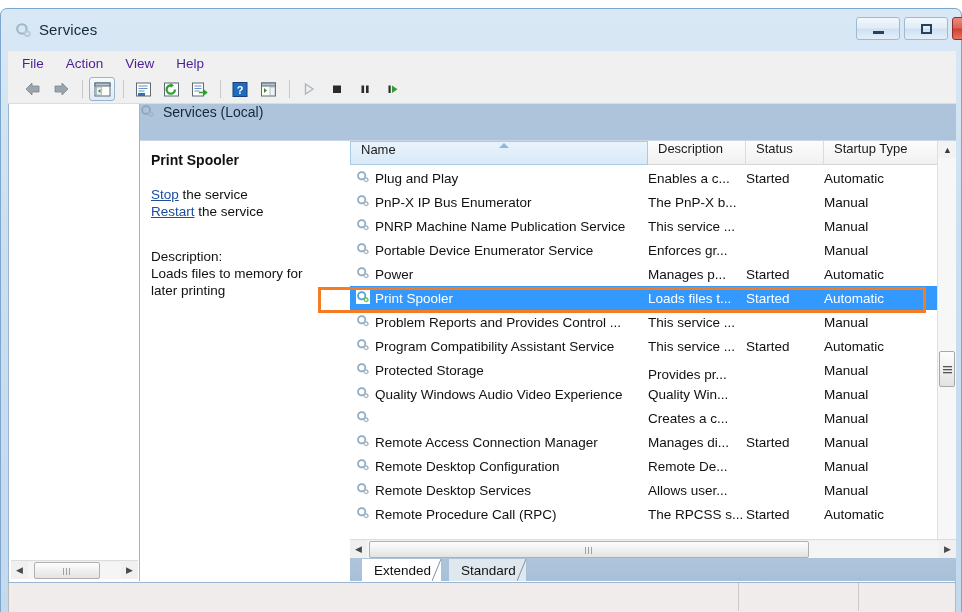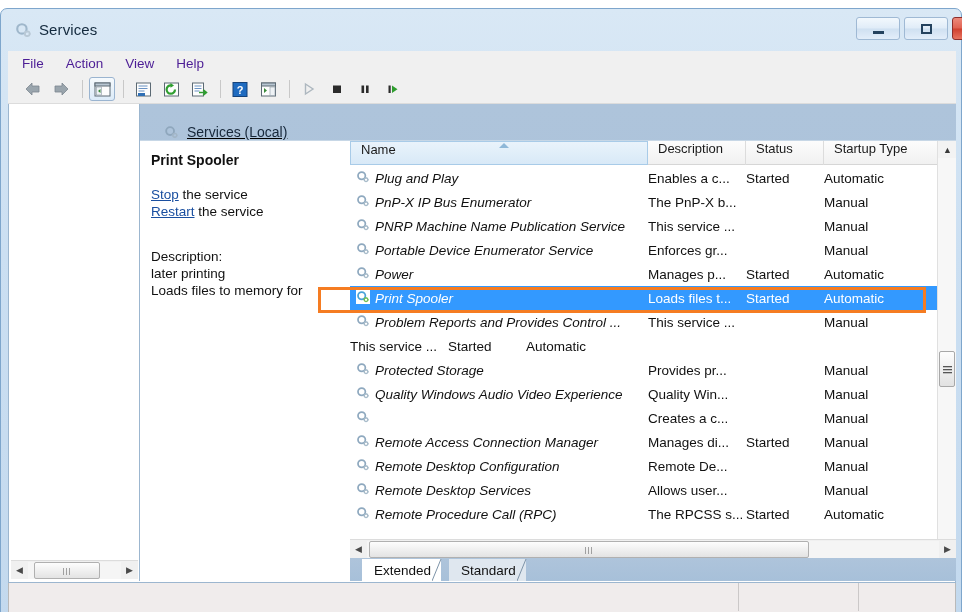--- a/index.html
+++ b/index.html
@@ -149,23 +149,22 @@
 
   
   #content-pane {
     position: absolute; left: 131px; top: 0;
     width: 816px; height: 477px;
     background: linear-gradient(to bottom,#aec4db 0%,#a7c0d9 100%);
   }
   #pane-header {
     position: absolute; left: 0; top: 0;
     width: 816px; height: 36px;
-    display: flex; align-items: flex-end;
-    padding-left: 24px;
-    text-decoration: underline;
+    display: flex; align-items: flex-start;
+    padding-left: 0;
   }
   #pane-header .lbl {
     font-size: 14px; color: #16273a; margin-left: 8px;
   }
 
   
   #detail-panel {
     position: absolute; left: 0; top: 36px;
     width: 210px; height: 441px;
     background: #ffffff;
@@ -211,21 +210,21 @@
     border-right: 5px solid transparent;
     border-bottom: 5px solid #8fb8d8;
   }
   #rows { position: absolute; left: 0; top: 25px; width: 587px; }
   .row {
     height: 24px; display: flex; align-items: center;
     font-size: 13.5px; color: #111;
   }
   .row.selected { background: #3399ff; color: #ffffff; }
   .cell { height: 24px; display: flex; align-items: center; overflow: hidden; white-space: nowrap; }
-  .cell.name { padding-left: 6px; font-style: italic; }
+  .cell.name { padding-left: 6px; }
   .cell-icon { margin-right: 5px; flex: 0 0 auto; }
 
   
   #list-vscroll {
     position: absolute; right: 0; top: 0;
     width: 19px; height: 418px;
     background: #f3f3f3;
     border-left: 1px solid #e0e0e0;
   }
   #list-vscroll .vtrack { position: absolute; top: 17px; bottom: 17px; left: 0; right: 0; background: #f7f7f7; }
@@ -435,22 +434,22 @@
         <div id="detail-title">Print Spooler</div>
         <div id="detail-gap1"></div>
         <div class="detail-line">
           <span class="lnk">Stop</span><span> the service</span>
         </div>
         <div class="detail-line">
           <span class="lnk">Restart</span><span> the service</span>
         </div>
         <div id="detail-gap2"></div>
         <div class="detail-line">Description:</div>
+        <div class="detail-line">Loads files to memory for</div>
         <div class="detail-line">later printing</div>
-        <div class="detail-line">Loads files to memory for</div>
       </div>
 
       <div id="listview">
 
         <div id="list-header">
           <div class="col-h sorted" style="width:298px;">
             <div class="sort-arrow"></div>
             <span>Name</span>
           </div>
           <div class="col-h" style="width:98px;">
@@ -614,20 +613,31 @@
                 <span>This service ...</span>
               </div>
               <div class="cell" style="width:78px;">
                 <span></span>
               </div>
               <div class="cell" style="width:113px;">
                 <span>Manual</span>
               </div>
             </div>
             <div class="row">
+              <div class="cell name" style="width:298px;">
+                <span class="cell-icon"><svg width="14" height="14" viewBox="0 0 16 16">
+  <circle cx="6.5" cy="6.5" r="4.2" fill="none" stroke="#8fa9bf" stroke-width="2"></circle>
+  <circle cx="11.5" cy="11" r="2.1" fill="none" stroke="#a6bac9" stroke-width="1.5"></circle>
+  <rect x="10.7" y="8.5" width="1.5" height="1.5" fill="#a6bac9"></rect>
+  <rect x="12.9" y="10.4" width="1.5" height="1.5" fill="#a6bac9"></rect>
+  <rect x="10.7" y="12.4" width="1.5" height="1.5" fill="#a6bac9"></rect>
+  <rect x="8.6" y="10.4" width="1.5" height="1.5" fill="#a6bac9"></rect>
+</svg></span>
+                <span>Program Compatibility Assistant Service</span>
+              </div>
               <div class="cell" style="width:98px;">
                 <span>This service ...</span>
               </div>
               <div class="cell" style="width:78px;">
                 <span>Started</span>
               </div>
               <div class="cell" style="width:113px;">
                 <span>Automatic</span>
               </div>
             </div>
@@ -636,21 +646,21 @@
                 <span class="cell-icon"><svg width="14" height="14" viewBox="0 0 16 16">
   <circle cx="6.5" cy="6.5" r="4.2" fill="none" stroke="#8fa9bf" stroke-width="2"></circle>
   <circle cx="11.5" cy="11" r="2.1" fill="none" stroke="#a6bac9" stroke-width="1.5"></circle>
   <rect x="10.7" y="8.5" width="1.5" height="1.5" fill="#a6bac9"></rect>
   <rect x="12.9" y="10.4" width="1.5" height="1.5" fill="#a6bac9"></rect>
   <rect x="10.7" y="12.4" width="1.5" height="1.5" fill="#a6bac9"></rect>
   <rect x="8.6" y="10.4" width="1.5" height="1.5" fill="#a6bac9"></rect>
 </svg></span>
                 <span>Protected Storage</span>
               </div>
-              <div class="cell" style="width:98px;">
+              <div class="cell" style="width:98px;align-items:flex-end;">
                 <span>Provides pr...</span>
               </div>
               <div class="cell" style="width:78px;">
                 <span></span>
               </div>
               <div class="cell" style="width:113px;">
                 <span>Manual</span>
               </div>
             </div>
             <div class="row">

